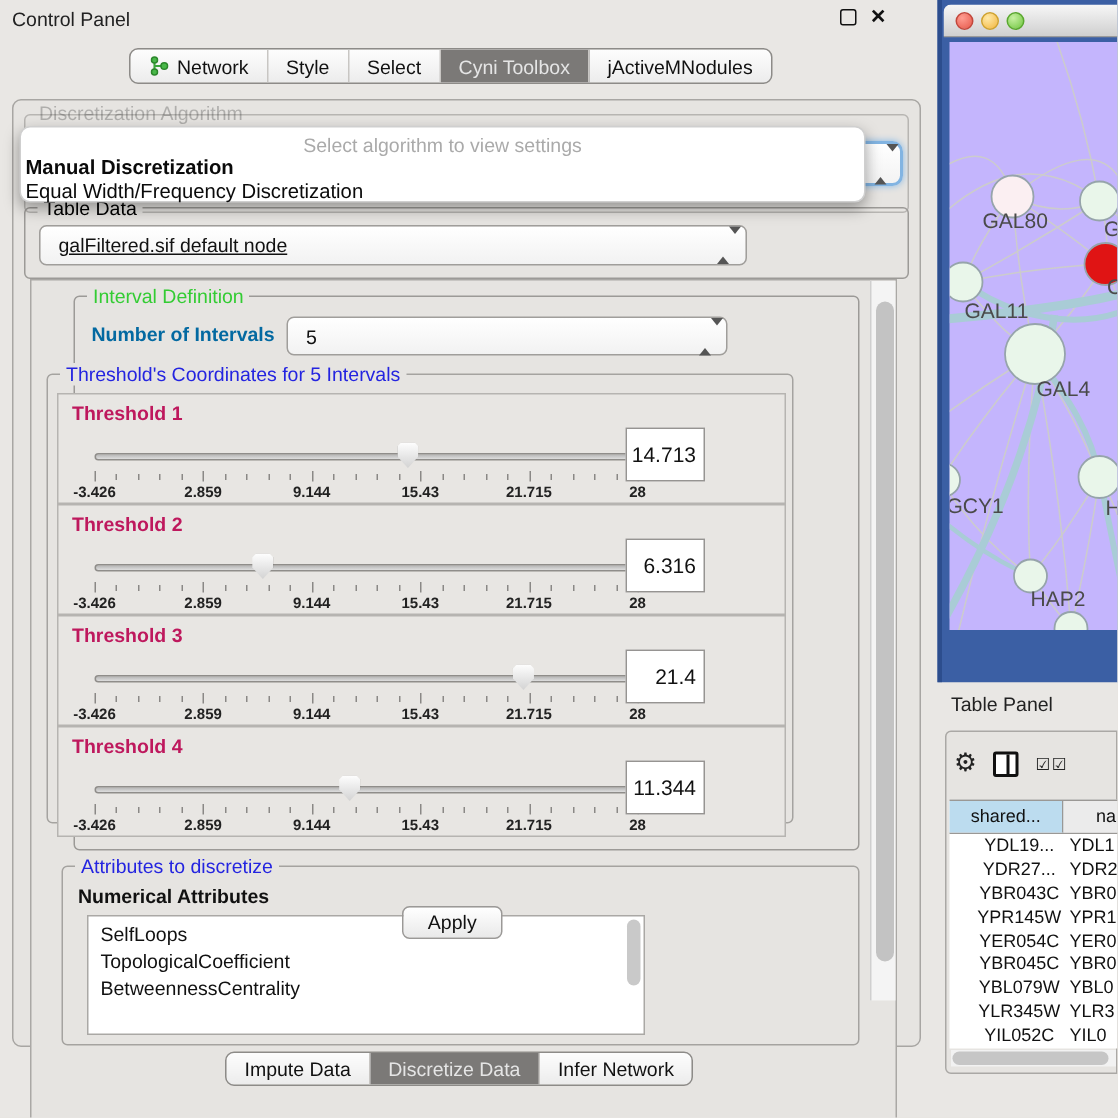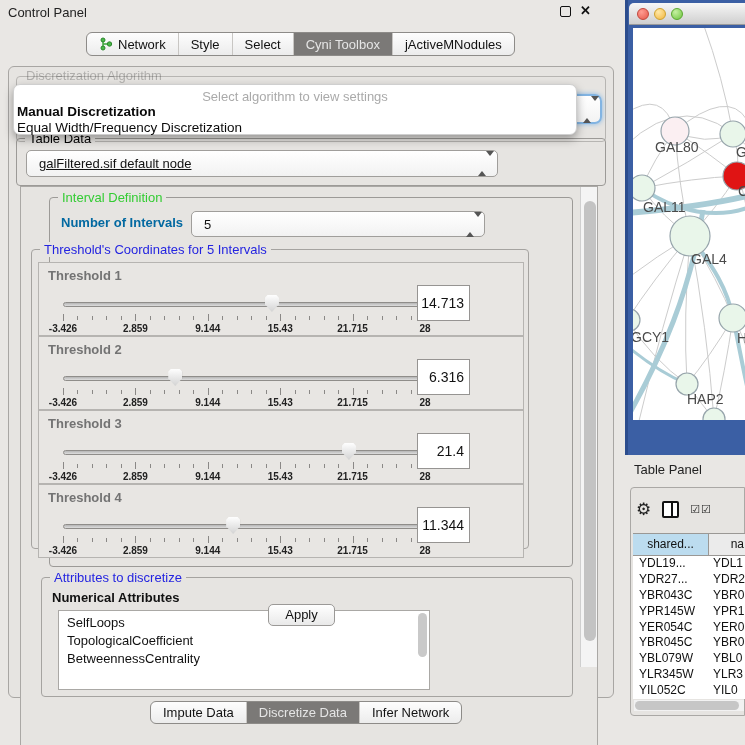--- a/index.html
+++ b/index.html
@@ -65,21 +65,21 @@
   .vscroll-thumb { left:2.5px; top:14px; width:12px; height:440px; background:#c3c3c3; border-radius:7px; }
 
   .interval-group { left:28px; top:10px; width:524px; height:370px; }
   .count-label { left:40px; top:28px; font-size:13px; font-weight:bold; color:#0369a1; }
   .count-combo { left:170px; top:24px; width:294px; height:26px; }
   .count-combo .spinners { right:9px; top:5px; }
 
   .thresh-group { left:10px; top:62px; width:498px; height:300px; border-color:#a5a3a0; }
 
   .tpanel { position:absolute; left:6px; width:486px; height:74px; background:#e8e6e3; border:1px solid #b6b4b1; }
-  .tpanel-label { position:absolute; left:9px; top:5px; font-size:13px; font-weight:bold; color:#737373; }
+  .tpanel-label { position:absolute; left:9px; top:5px; font-size:13px; font-weight:bold; color:#be185d; }
   .slider-area { position:absolute; left:24px; top:30px; width:362px; height:40px; }
   .track { position:absolute; left:0; top:9px; width:362px; height:5px; border:1px solid #8f8d8a;
            border-radius:3px; background:linear-gradient(#b5b5b5,#dedede); }
   .thumb { position:absolute; top:2px; width:14px; height:17px;
            background:linear-gradient(#fefefe,#d3d3d3);
            clip-path:polygon(18% 0,82% 0,100% 16%,100% 55%,50% 100%,0 55%,0 16%);
            filter:drop-shadow(0 0 1px #777); }
   .ticks { position:absolute; left:0; top:21px; width:362px; height:8px; }
   .tick { position:absolute; top:2px; width:1px; height:4px; background:#8a8886; }
   .tick.major { top:0; height:7px; }
@@ -102,38 +102,38 @@
   .tabbar.bottom { left:150px; top:701px; height:23px; }
 
   
   .net-frame { left:625px; top:0; width:120px; height:455px; background:#3b5fa4; border-left:3px solid #2c4d8d; }
   .net-titlebar { left:629px; top:3px; width:116px; height:22px; border-radius:5px 0 0 0;
                   background:linear-gradient(#f7f7f7,#cfcfcf); border-bottom:1px solid #9a9a9a; }
   .light { position:absolute; top:5px; width:12px; height:12px; border-radius:50%; }
   .light.red { left:8px; background:radial-gradient(circle at 35% 30%, #ff9d92, #e5584a); border:1px solid #c2473c; }
   .light.yellow { left:25px; background:radial-gradient(circle at 35% 30%, #ffe9a8, #f2b53e); border:1px solid #cfa22e; }
   .light.green { left:42px; background:radial-gradient(circle at 35% 30%, #c6f0a2, #6fc53f); border:1px solid #5aa82f; }
-  .net-canvas { left:633px; top:28px; width:112px; height:392px; background:#ffffff; overflow:hidden; }
+  .net-canvas { left:633px; top:28px; width:112px; height:392px; background:#c4b5fd; overflow:hidden; }
 
   
   .tp-strip { left:622px; top:455px; width:123px; height:30px; background:#e9e7e4; }
   .tp-title { left:634px; top:462px; font-size:13px; color:#222; }
   .tp-box { left:630px; top:487px; width:115px; height:229px; background:#e6e4e1;
             border:1px solid #aaa8a5; border-radius:4px 0 0 4px; }
   .tp-toolbar { left:636px; top:493px; width:106px; height:32px; display:flex; align-items:center; gap:11px; }
   .gear-icon { font-family:"DejaVu Sans", sans-serif; font-size:17px; color:#222; }
   .col-icon { width:17px; height:17px; border:2px solid #111; border-radius:2px; position:relative; background:#fff; }
   .col-icon::after { content:""; position:absolute; left:50%; top:0; width:2px; height:100%; background:#111; }
   .cb-pair { font-family:"DejaVu Sans", sans-serif; font-size:11px; color:#222; letter-spacing:1px; }
   .tp-grid { left:633px; top:533px; width:112px; height:166px; background:#ffffff; border-top:1px solid #9a9895; }
   .tp-header { display:flex; height:22px; border-bottom:1px solid #9a9895; font-size:12px; color:#111; }
   .tp-h1 { width:76px; background:#bcdcef; border-right:1px solid #9a9895; text-align:center; line-height:21px; }
   .tp-h2 { flex:1; background:#ebebeb; text-align:right; line-height:21px; padding-right:1px; overflow:hidden; }
   .tp-row { display:flex; height:15.9px; font-size:12px; color:#111; }
-  .tp-c1 { width:76px; padding-left:6px; overflow:hidden; white-space:nowrap; }
+  .tp-c1 { width:76px; padding-left:17px; overflow:hidden; white-space:nowrap;text-align:center; }
   .tp-c2 { flex:1; padding-left:4px; overflow:hidden; white-space:nowrap; }
   .tp-hscroll { left:634px; top:700px; width:110px; height:11px; background:#f2f2f2; }
   .tp-hthumb { position:absolute; left:1px; top:1px; width:104px; height:9px; background:#c6c6c6; border-radius:5px; }
 </style>
 </head>
 <body>
 
 <div class="abs cp-titlebar">
   <span class="abs cp-title">Control Panel</span>
   <span class="abs win-float"></span>

